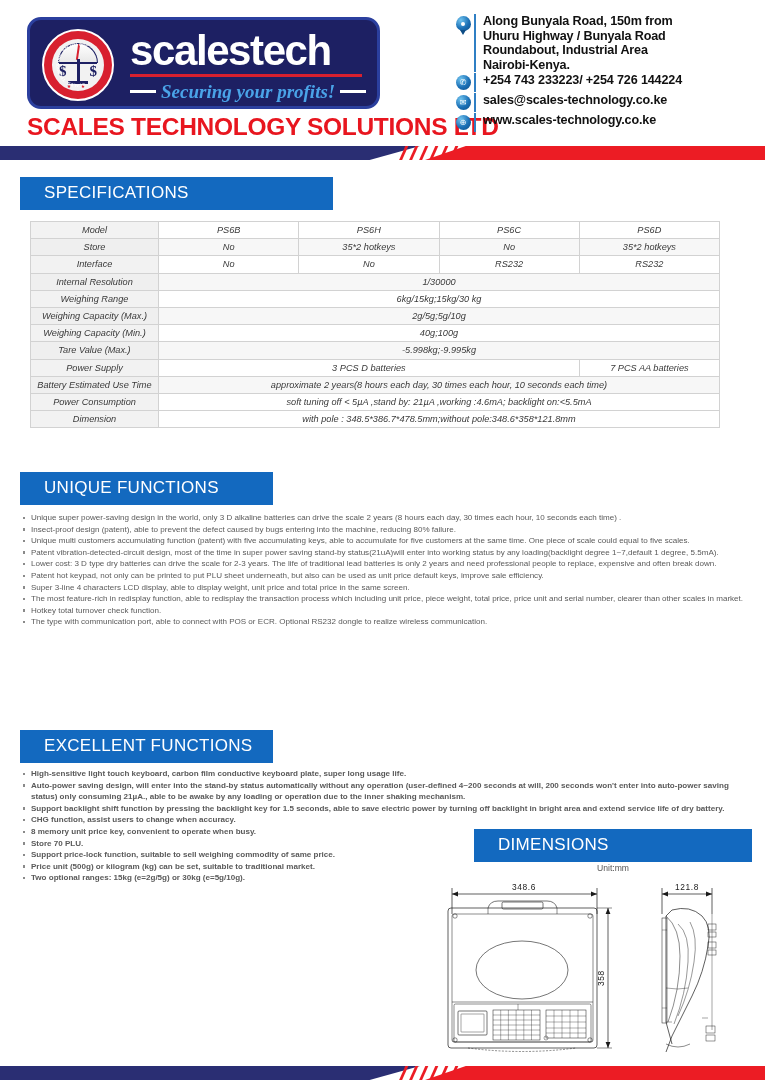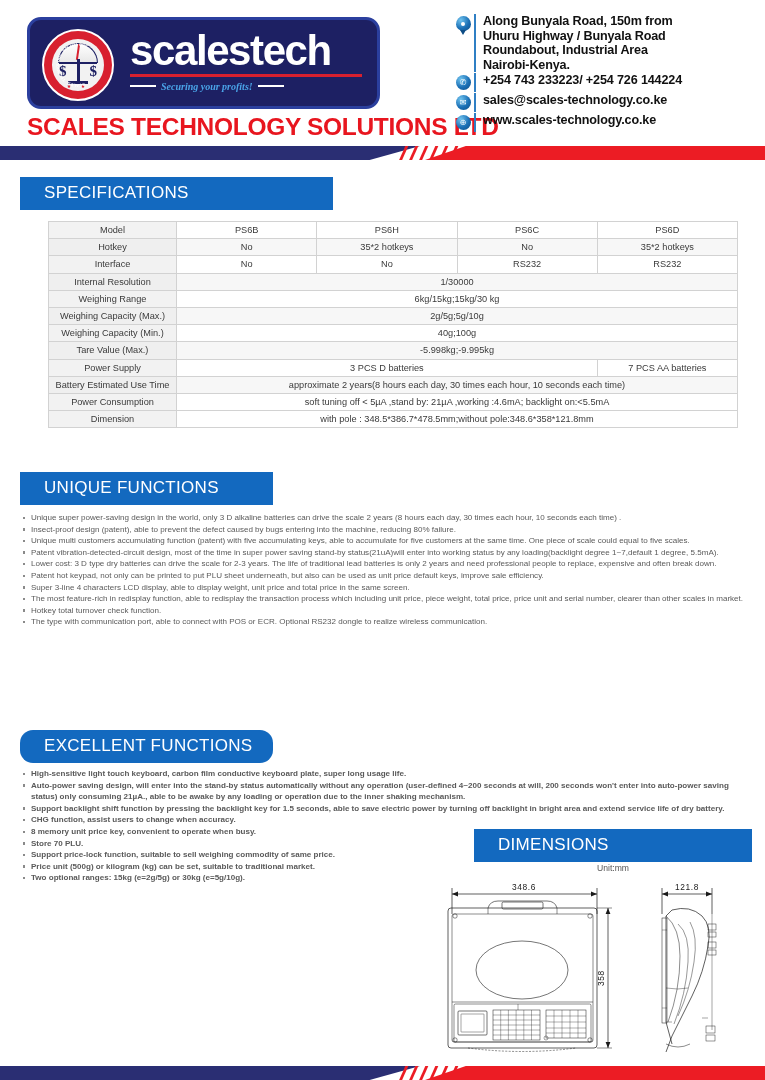--- a/index.html
+++ b/index.html
@@ -75,21 +75,21 @@
   .wordmark { position:absolute; left:100px; top:10px; width:240px; }
   .wordmark-main {
     font-size: 42px; font-weight: bold; color:#ffffff;
     letter-spacing: -1.4px; line-height: 1; font-family:"Liberation Sans", sans-serif;
   }
   .wordmark-rule-red { margin-top:2px; height:2.5px; background:#d8202f; width:232px;}
   .wordmark-tag-row { display:flex; align-items:center; gap:5px; margin-top:4px; }
   .tag-dash { height:2.5px; width:26px; background:#ffffff; }
   .wordmark-tag {
     font-family:"Liberation Serif", serif; font-style: italic; font-weight: bold;
-    font-size: 10px; color:#4aa3e8; white-space:nowrap;
+    font-size: 19px; color:#4aa3e8; white-space:nowrap;
   }
 
   .company-name {
     position:absolute; left:27px; top:113px;
     font-size: 24.5px; font-weight: bold; color:#e8161f;
     letter-spacing: -0.3px; font-family:"Liberation Sans", sans-serif;
   }
 
   .contact-block { position:absolute; left:452px; top:14px; width:300px; }
   .contact-row { display:flex; align-items:flex-start; gap:0; margin-bottom:1px; }
@@ -135,21 +135,21 @@
 
   
   .sec-head {
     background:#1369bf; color:#fff;
     font-size:17px; letter-spacing:.3px;
     padding:6px 16px 7px 24px;
     font-family:"Liberation Sans", sans-serif;
   }
 
   
-  .spec-wrap { position:absolute; left:48px; top:221px; width:610px; }
+  .spec-wrap { position:absolute; left:30px; top:221px; width:610px;font-style:italic; }
   table.spec { border-collapse: collapse; width:690px; table-layout:fixed; }
   table.spec td {
     border:1px solid #d2d2d2;
     font-size:9.2px; color:#3a3a3a; text-align:center;
     height:17.2px; padding:1px 2px;
     font-family:"Liberation Sans", sans-serif;
   }
   table.spec td.lab { width:128px; background:#f2f2f2; }
   table.spec tr.alt td { background:#f7f7f7; }
   table.spec tr.alt td.lab { background:#efefef; }
@@ -162,21 +162,21 @@
     font-family:"Liberation Sans", sans-serif; text-align:left;
   }
   .bullets li::before {
     content:""; position:absolute; left:1px; top:4.6px;
     width:2.4px; height:2.4px; background:#8a8a8a;
   }
 
   #unique-head { position:absolute; left:20px; top:472px; width:253px; }
   #unique-list { position:absolute; left:22px; top:512px; width:730px; }
 
-  #excellent-head { position:absolute; left:20px; top:730px; width:253px;border-radius:13px; }
+  #excellent-head { position:absolute; left:20px; top:730px; width:253px; }
   #excellent-list { position:absolute; left:22px; top:768px; width:725px;font-weight:bold; }
 
   
   #dim-head { position:absolute; left:474px; top:829px; width:278px; }
   .dim-unit {
     position:absolute; left:474px; top:863px; width:278px; text-align:center;
     font-size:8.6px; color:#555; font-family:"Liberation Sans", sans-serif;
   }
   .dim-area { position:absolute; left:440px; top:878px; width:325px; height:185px; }
 
@@ -309,21 +309,21 @@
     <table class="spec">
       <tbody id="spec-body">
           <tr>
             <td class="lab">Model</td>
             <td>PS6B</td>
             <td>PS6H</td>
             <td>PS6C</td>
             <td>PS6D</td>
           </tr>
           <tr class="alt">
-            <td class="lab">Hotkey</td>
+            <td class="lab">Store</td>
             <td>No</td>
             <td>35*2 hotkeys</td>
             <td>No</td>
             <td>35*2 hotkeys</td>
           </tr>
           <tr>
             <td class="lab">Interface</td>
             <td>No</td>
             <td>No</td>
             <td>RS232</td>

